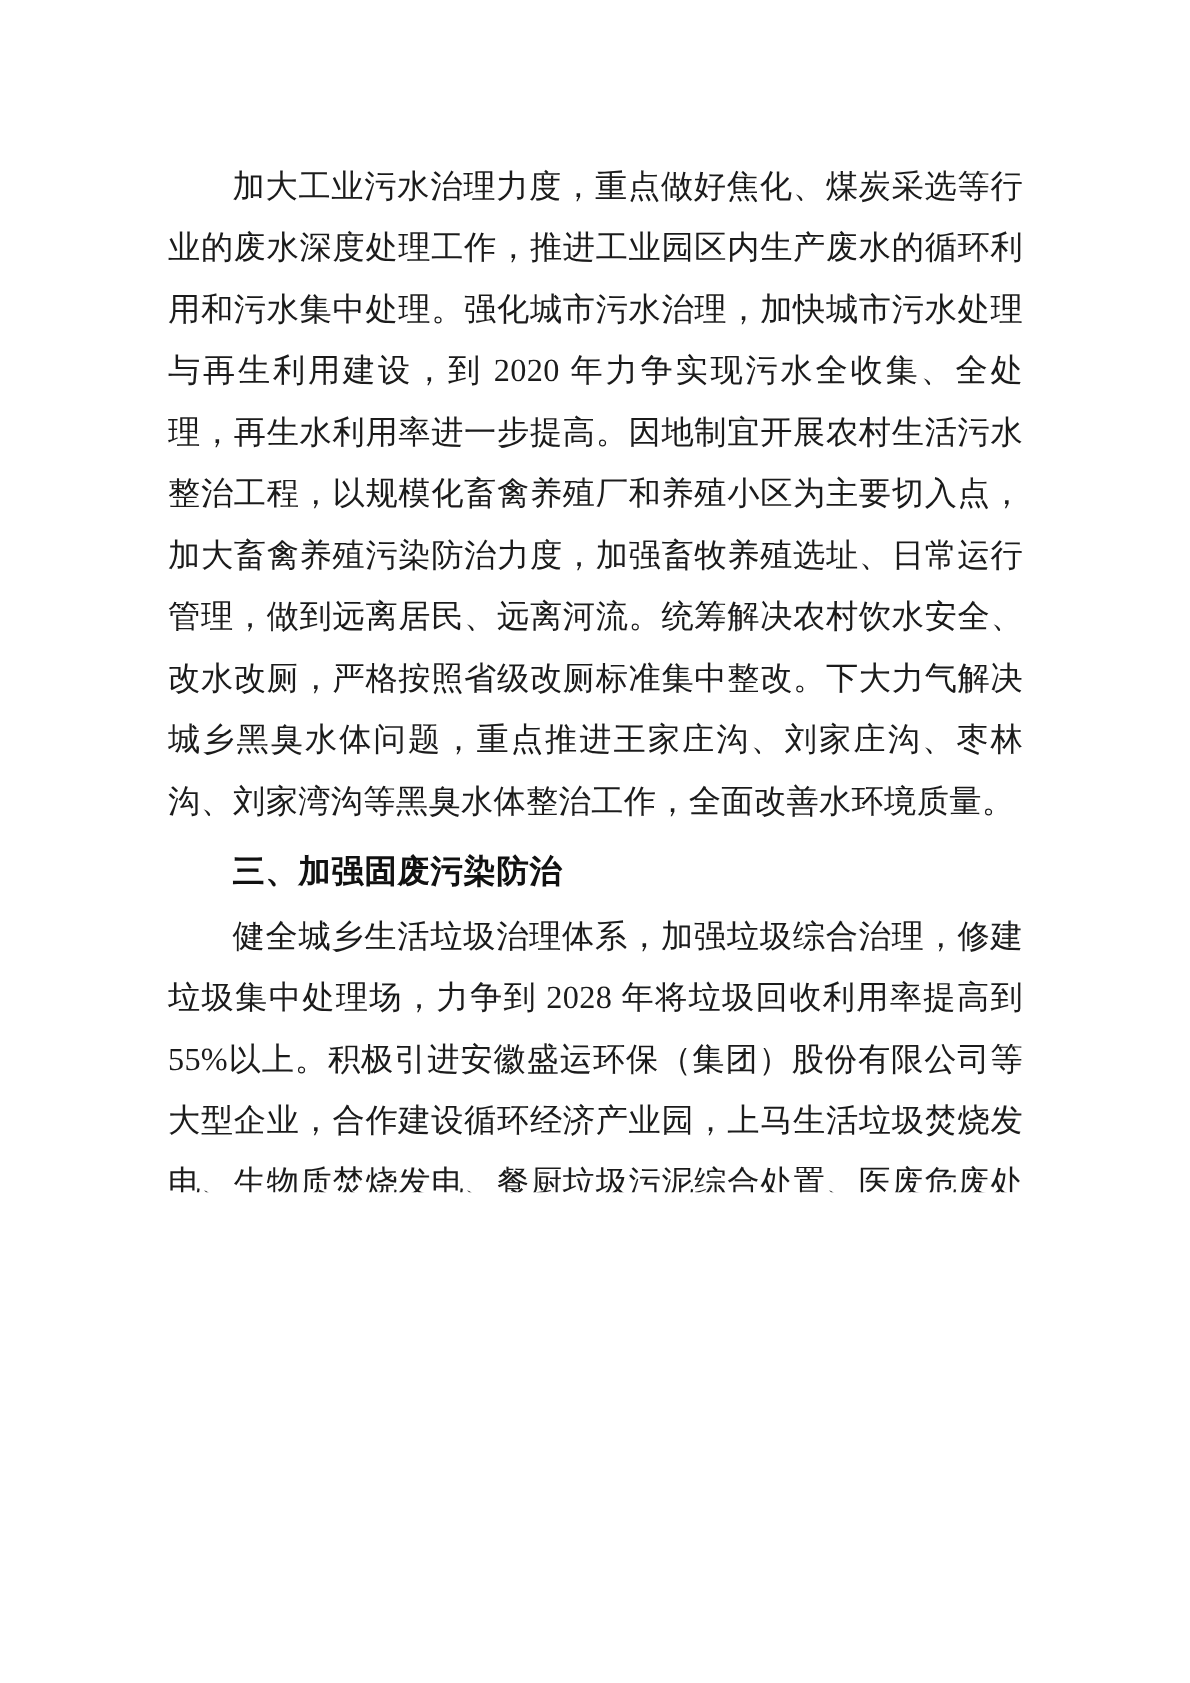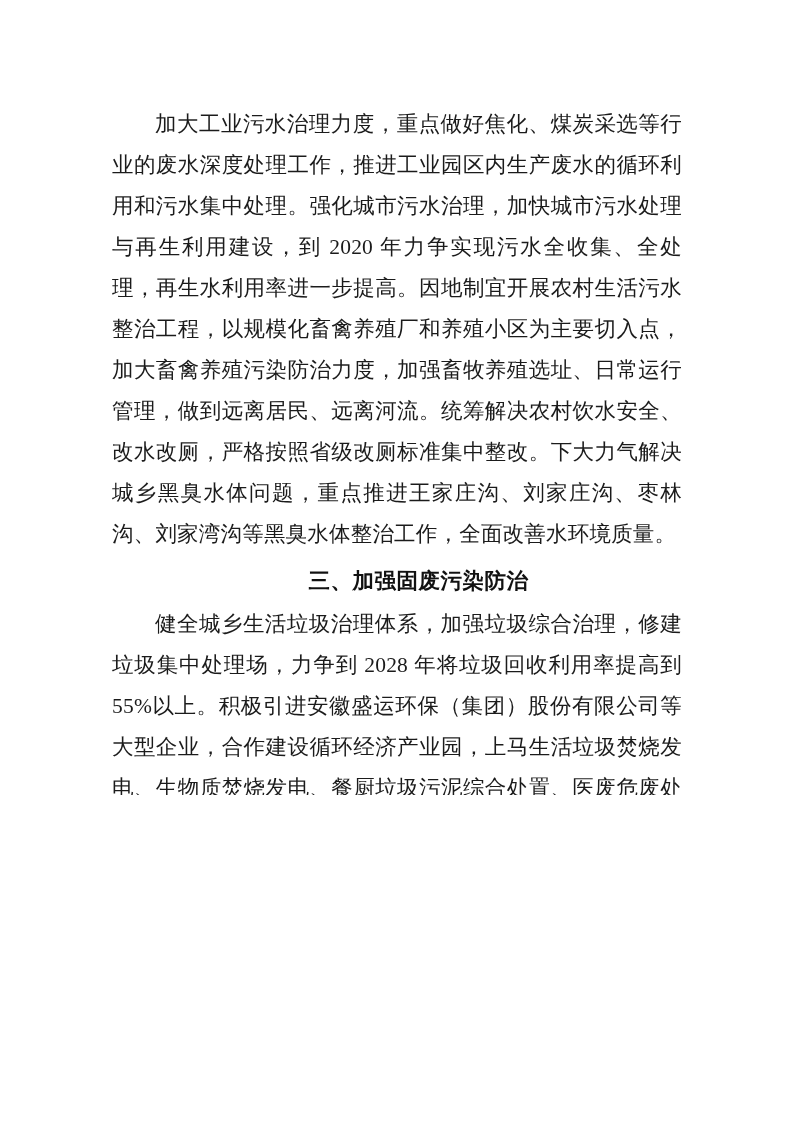--- a/index.html
+++ b/index.html
@@ -39,21 +39,20 @@
   }
   .heading {
     margin: 6px 0 2px 0;
     font-size: 21.5px;
     line-height: 41px;
     color: #111111;
     font-weight: bold;
     text-indent: 2em;
     letter-spacing: 0.5px;
     font-family: "Liberation Sans", "DejaVu Sans", sans-serif;
-    text-align: center;
   }
   .page-number {
     position: absolute;
     left: 0;
     right: 0;
     top: 1035px;
     text-align: center;
     font-size: 15px;
     color: #4c1d95;
     font-family: "Liberation Serif", "DejaVu Serif", serif;

